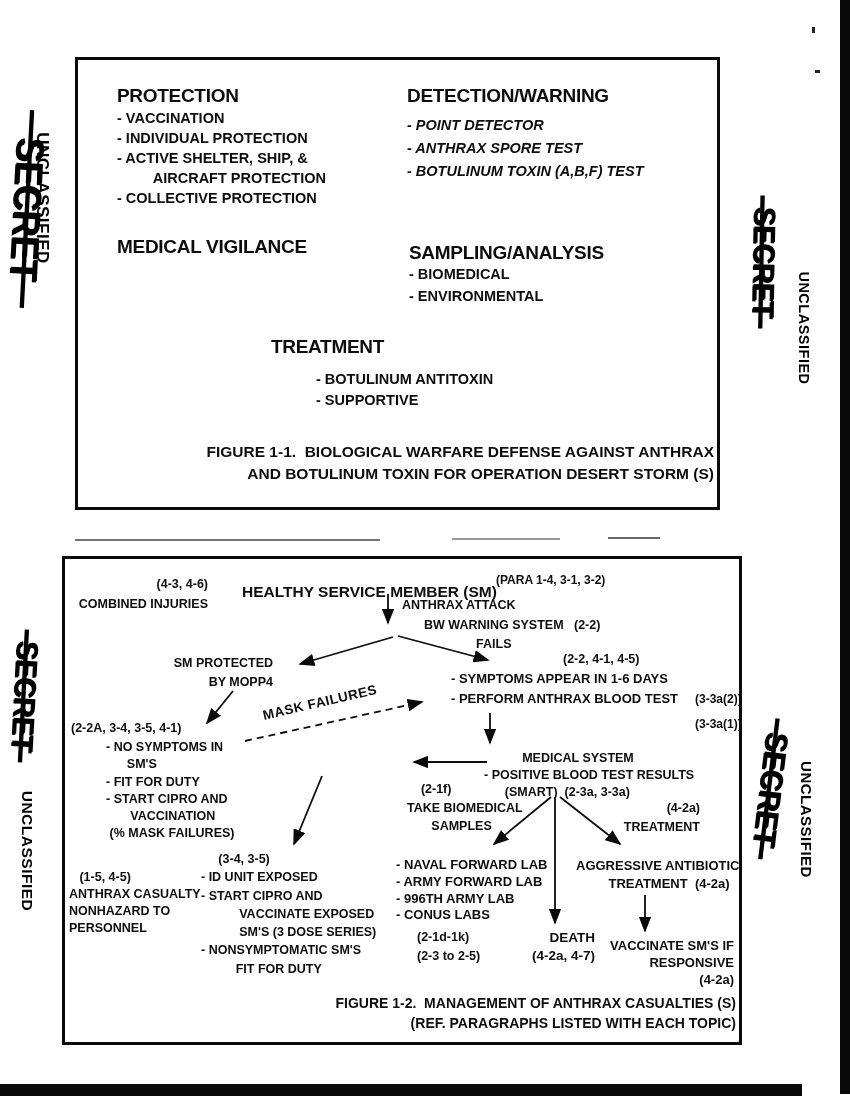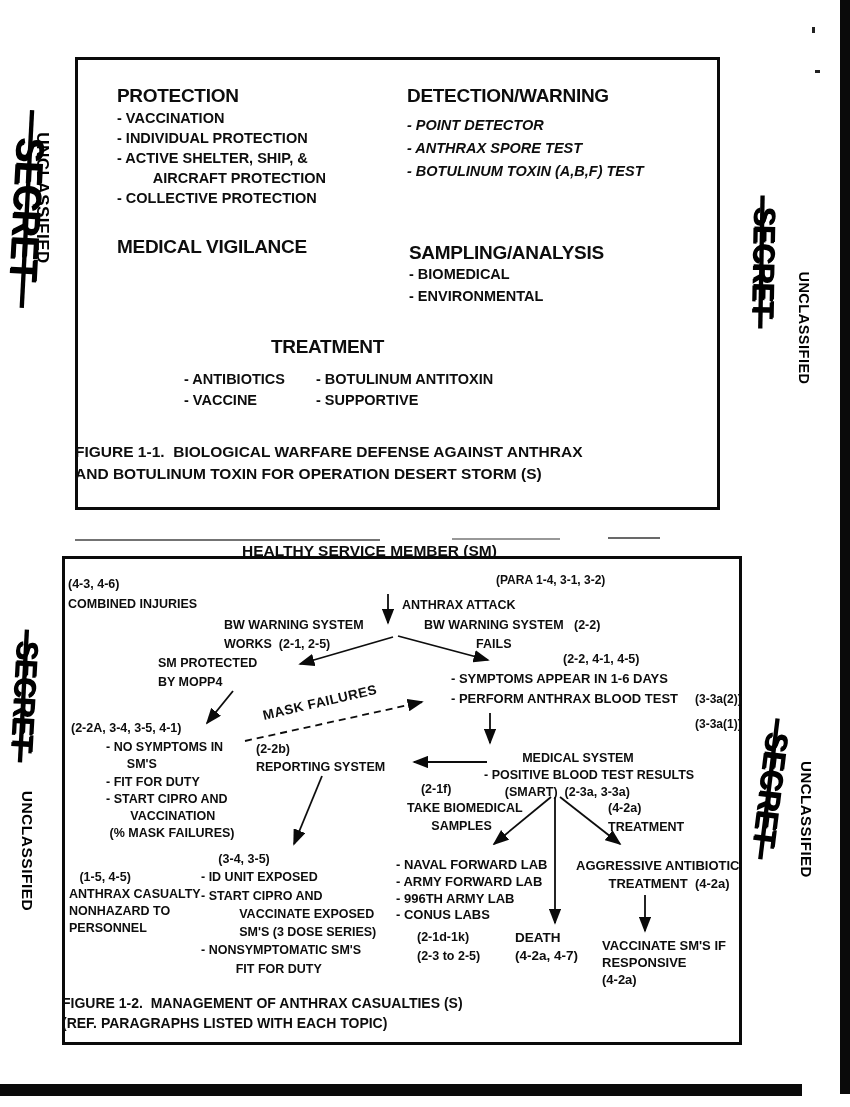--- a/index.html
+++ b/index.html
@@ -2,21 +2,21 @@
 <html><head>
 <meta charset="utf-8">
 <style>
   html,body{margin:0;padding:0;background:#e8e8e8;}
   .page{
     position:relative;width:850px;height:1107px;background:#ffffff;overflow:hidden;
     font-family:"Liberation Sans", sans-serif;color:#0a0a0a;
   }
   .box{position:absolute;border:3px solid #0a0a0a;background:transparent;}
   .t{position:absolute;font-weight:bold;color:#0d0d0d;white-space:pre;}
-  .c{text-align:left;}
+  .c{text-align:right;}
   .overlay{position:absolute;left:0;top:0;}
   .stamp{position:absolute;font-weight:bold;color:#000;text-align:center;}
   .secret{letter-spacing:-0.5px;text-shadow:1.4px 0.8px 0 #000;}
   .secret::after{content:"";position:absolute;left:-8%;right:-8%;top:47%;height:4px;background:#000;}
   .uncl{letter-spacing:0.5px;}
   .band{position:absolute;background:#0a0a0a;}
   .speck{position:absolute;background:#222;}
   .sep{position:absolute;background:#444;}
 </style>
 </head>
@@ -59,22 +59,20 @@
 - ANTHRAX SPORE TEST
 - BOTULINUM TOXIN (A,B,F) TEST</div>
 
   <div class="t" style="left:117px;top:236px;font-size:19px;letter-spacing:-0.3px;">MEDICAL VIGILANCE</div>
 
   <div class="t" style="left:409px;top:242px;font-size:19px;letter-spacing:-0.3px;">SAMPLING/ANALYSIS</div>
   <div class="t" style="left:409px;top:263px;font-size:14.5px;line-height:22px;">- BIOMEDICAL
 - ENVIRONMENTAL</div>
 
   <div class="t" style="left:271px;top:336px;font-size:19px;letter-spacing:-0.3px;">TREATMENT</div>
-  <div class="t" style="left:184px;top:369px;font-size:14.5px;line-height:21px;">- ANTIBIOTICS
-- VACCINE</div>
   <div class="t" style="left:316px;top:369px;font-size:14.5px;line-height:21px;">- BOTULINUM ANTITOXIN
 - SUPPORTIVE</div>
 
   <div class="t c" style="left:75px;top:441px;width:639px;font-size:15.5px;line-height:22px;">FIGURE 1-1.  BIOLOGICAL WARFARE DEFENSE AGAINST ANTHRAX
 AND BOTULINUM TOXIN FOR OPERATION DESERT STORM (S)</div>
 
   <svg class="overlay" width="850" height="1107" viewBox="0 0 850 1107">
     <defs>
       <marker id="ah" markerUnits="strokeWidth" markerWidth="9" markerHeight="7" refX="8" refY="3.5" orient="auto">
         <path d="M0,0 L9,3.5 L0,7 z" fill="#0a0a0a"></path>
@@ -89,30 +87,28 @@
       <line x1="490" y1="713" x2="490" y2="743" marker-end="url(#ah)"></line>
       <line x1="487" y1="762" x2="414" y2="762" marker-end="url(#ah)"></line>
       <line x1="322" y1="776" x2="294" y2="844" marker-end="url(#ah)"></line>
       <line x1="551" y1="797" x2="494" y2="844" marker-end="url(#ah)"></line>
       <line x1="555" y1="797" x2="555" y2="923" marker-end="url(#ah)"></line>
       <line x1="560" y1="797" x2="620" y2="844" marker-end="url(#ah)"></line>
       <line x1="645" y1="895" x2="645" y2="931" marker-end="url(#ah)"></line>
     </g>
   </svg>
 
-  <div class="t" style="left:242px;top:542px;font-size:15.5px;">HEALTHY SERVICE MEMBER (SM)</div>
+  <div class="t" style="left:242px;top:583px;font-size:15.5px;">HEALTHY SERVICE MEMBER (SM)</div>
   <div class="t" style="left:496px;top:573px;font-size:12px;">(PARA 1-4, 3-1, 3-2)</div>
 
   <div class="t c" style="left:68px;top:574px;width:140px;font-size:12.5px;line-height:20px;">(4-3, 4-6)
 COMBINED INJURIES</div>
 
   <div class="t" style="left:402px;top:598px;font-size:12.5px;">ANTHRAX ATTACK</div>
 
-  <div class="t c" style="left:224px;top:616px;width:154px;font-size:12.5px;line-height:19px;">BW WARNING SYSTEM
-WORKS  (2-1, 2-5)</div>
   <div class="t" style="left:424px;top:616px;font-size:12.5px;line-height:19px;">BW WARNING SYSTEM   (2-2)
                FAILS</div>
 
   <div class="t c" style="left:158px;top:654px;width:115px;font-size:12.5px;line-height:19px;">SM PROTECTED
 BY MOPP4</div>
 
   <div class="t" style="left:555px;top:652px;font-size:12.5px;margin-left:8px;">(2-2, 4-1, 4-5)</div>
   <div class="t" style="left:451px;top:671px;font-size:13px;">- SYMPTOMS APPEAR IN 1-6 DAYS</div>
   <div class="t" style="left:695px;top:672px;font-size:12px;margin-top:45px;">(3-3a(1))</div>
   <div class="t" style="left:451px;top:691px;font-size:13px;">- PERFORM ANTHRAX BLOOD TEST</div>
@@ -121,22 +117,20 @@
   <div class="t" style="left:71px;top:721px;font-size:12.5px;">(2-2A, 3-4, 3-5, 4-1)</div>
   <div class="t" style="left:106px;top:739px;font-size:12.5px;line-height:17.3px;">- NO SYMPTOMS IN
       SM'S
 - FIT FOR DUTY
 - START CIPRO AND
        VACCINATION
  (% MASK FAILURES)</div>
 
   <div class="t" style="left:263px;top:708px;font-size:13.5px;transform:rotate(-13deg);transform-origin:left center;letter-spacing:0.5px;">MASK FAILURES</div>
 
-  <div class="t c" style="left:256px;top:741px;width:136px;font-size:12.5px;line-height:17.5px;">(2-2b)
-REPORTING SYSTEM</div>
 
   <div class="t" style="left:484px;top:750px;font-size:12.5px;line-height:17px;">           MEDICAL SYSTEM
 - POSITIVE BLOOD TEST RESULTS
       (SMART)  (2-3a, 3-3a)</div>
 
   <div class="t" style="left:407px;top:780px;font-size:12.5px;line-height:18.5px;">    (2-1f)
 TAKE BIOMEDICAL
        SAMPLES</div>
 
   <div class="t c" style="left:608px;top:799px;width:92px;font-size:12.5px;line-height:18.5px;">(4-2a)

